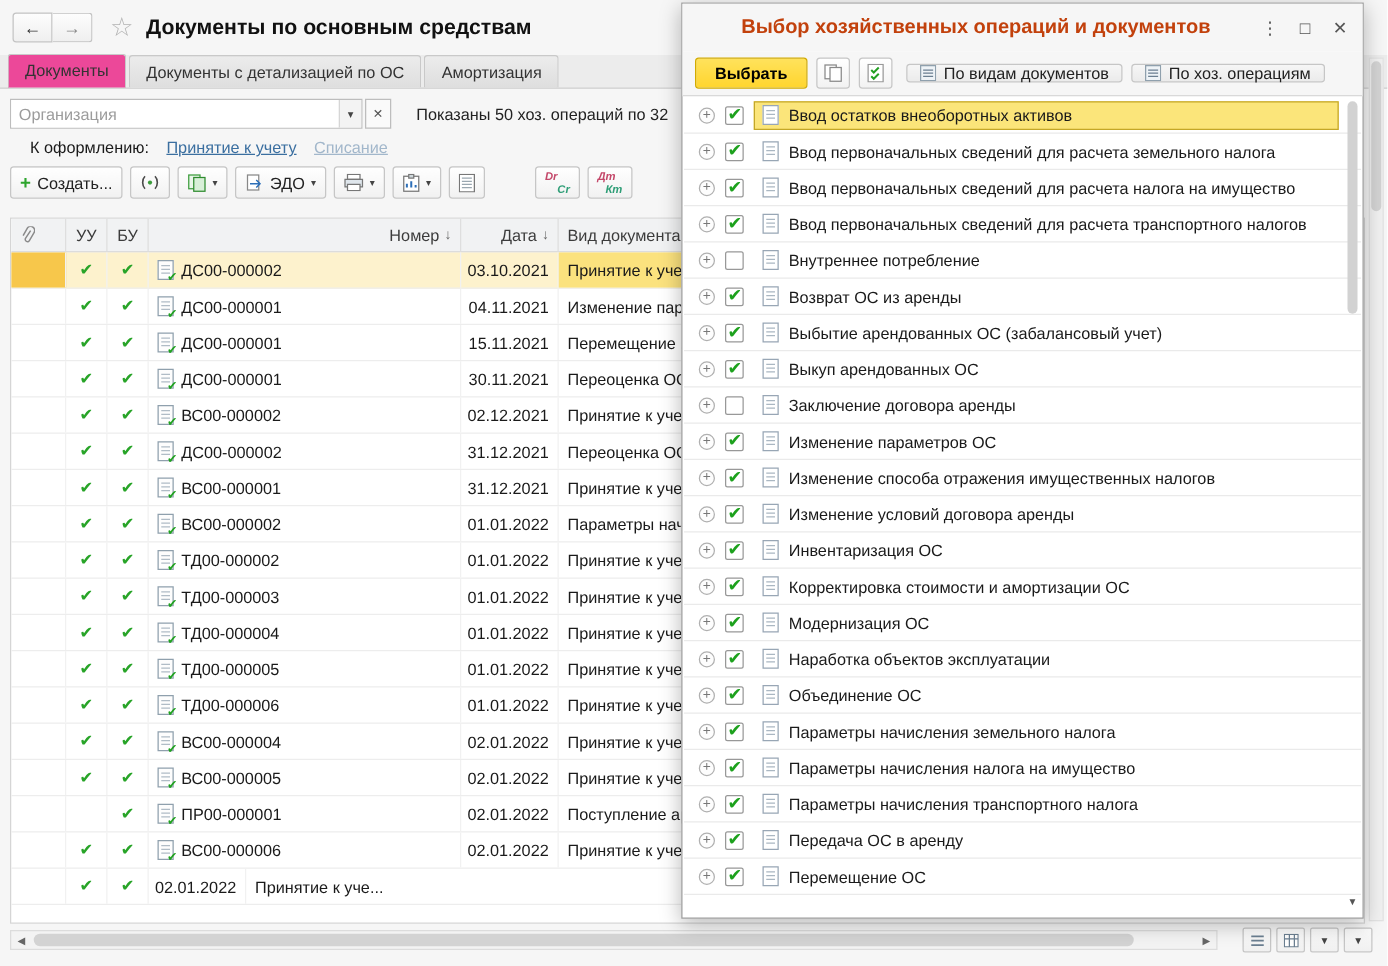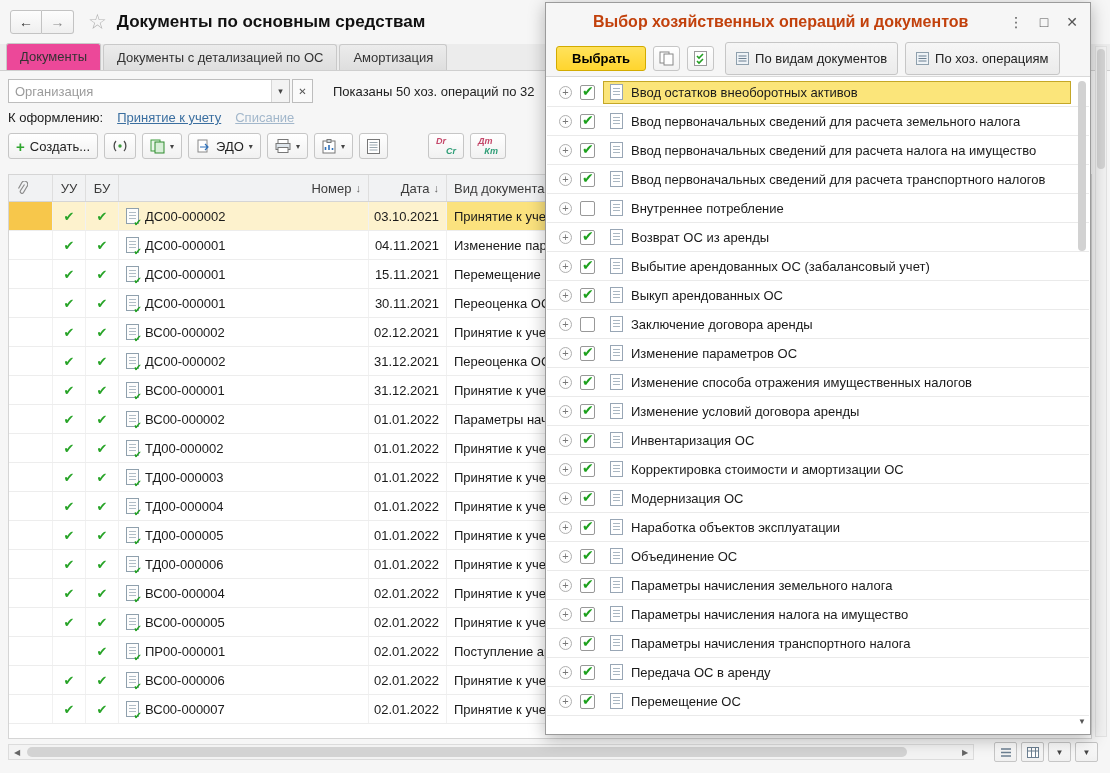--- a/index.html
+++ b/index.html
@@ -25,21 +25,21 @@
 
   .filter-row { position: absolute; top: 78px; left: 8px; height: 26px; display: flex; align-items: center; }
   .combo { width: 282px; height: 24px; border: 1px solid #bdbdbd; background: #fff; display: flex; }
   .combo input { flex: 1; border: none; outline: none; padding: 0 6px; font: inherit; color: #222; min-width: 0; }
   .combo input::placeholder { color: #9c9c9c; }
   .combo-btn { width: 18px; border: none; border-left: 1px solid #d6d6d6; background: #f3f3f3; font-size: 9px; color: #444; cursor: pointer; }
   .clear-btn { width: 21px; height: 24px; margin-left: 2px; border: 1px solid #bdbdbd; background: #fafafa;
     font-size: 10px; color: #555; cursor: pointer; }
   .status { margin-left: 20px; color: #222; white-space: nowrap; }
 
-  .links-row { position: absolute; top: 110px; left: 8px; display: flex; gap: 14px; align-items: flex-end; }
+  .links-row { position: absolute; top: 110px; left: 24px; display: flex; gap: 14px; align-items: flex-end; }
   .link { color: #3b6fa0; text-decoration: underline; cursor: pointer; }
   .link.muted { color: #a2b7cb; }
 
   .toolbar { position: absolute; top: 132px; left: 8px; height: 28px; display: flex; gap: 6px; align-items: center; }
   .tb { height: 26px; border: 1px solid #c6c6c6; background: linear-gradient(#ffffff,#f1f1f1); border-radius: 3px;
     display: inline-flex; align-items: center; gap: 5px; padding: 0 7px; font: inherit; cursor: pointer; color: #222; }
   .plus { color: #2ea52e; font-weight: bold; font-size: 15px; line-height: 1; }
   .caret { font-size: 8px; color: #444; }
   .drcr { position: relative; width: 20px; height: 18px; display: inline-block; font-size: 9px; font-weight: bold; font-style: italic; }
   .drcr .t { position: absolute; left: 0; top: -1px; color: #c4486a; }
@@ -81,21 +81,21 @@
   .dialog { position: absolute; left: 545px; top: 2px; width: 546px; height: 733px; background: #fff;
     border: 1px solid #9b9b9b; box-shadow: 0 4px 16px rgba(0,0,0,.28); z-index: 10; }
   .dtitle { height: 38px; display: flex; align-items: center; padding: 0 4px 0 12px; background: #f6f6f6; }
   .dtitle .txt { flex: 1; font-size: 16px; font-weight: bold; color: #c2410c; margin-left: 35px; }
   .winbtn { width: 28px; height: 26px; border: none; background: transparent; font-size: 14px; color: #555; cursor: pointer; }
   .dtoolbar { height: 36px; display: flex; align-items: center; gap: 7px; padding: 0 10px; background: #f6f6f6; border-bottom: 1px solid #d9d9d9; }
   .select-btn { height: 25px; padding: 0 15px; font-weight: bold; font-family: inherit; font-size: 13px;
     background: linear-gradient(#ffe25c,#ffd52e); border: 1px solid #d2ab00; border-radius: 3px; cursor: pointer; }
   .icon-btn { width: 27px; height: 25px; border: 1px solid #c6c6c6; background: linear-gradient(#fff,#f2f2f2);
     border-radius: 3px; cursor: pointer; display: inline-flex; align-items: center; justify-content: center; }
-  .group-btn { height: 33px; border: 1px solid #c6c6c6; background: linear-gradient(#f6f6f6,#ebebeb); border-radius: 3px;
+  .group-btn { height: 15px; border: 1px solid #c6c6c6; background: linear-gradient(#f6f6f6,#ebebeb); border-radius: 3px;
     padding: 0 10px; display: inline-flex; gap: 6px; align-items: center; font: inherit; cursor: pointer; color: #222; }
 
   .dlist { position: absolute; top: 75px; left: 1px; right: 1px; bottom: 1px; background: #fff; overflow: hidden; }
   .ditem { height: 29px; display: flex; align-items: center; padding-left: 12px; border-bottom: 1px solid #eaeaea; gap: 8px; cursor: pointer; }
   .expander { width: 13px; height: 13px; flex: none; border: 1px solid #b0b0b0; border-radius: 50%;
     color: #777; font-size: 11px; line-height: 11px; text-align: center; background: #fdfdfd; }
   .cb { width: 15px; height: 15px; flex: none; border: 1px solid #989898; border-radius: 2px; background: #fff; position: relative; }
   .cb.on::after { content: "\2714"; position: absolute; left: 1px; top: -3px; color: #1da11d; font-size: 14px; font-weight: bold; }
   .dcontent { flex: 1; display: flex; align-items: center; gap: 8px; height: 23px; padding: 0 6px; margin-right: 18px;
     border: 1px solid transparent; overflow: hidden; white-space: nowrap; }
@@ -360,21 +360,20 @@
             <div class="td c-uu">✔</div>
             <div class="td c-bu">✔</div>
             <div class="td c-num"><span class="doc-ico"></span>ВС00-000006</div>
             <div class="td c-date">02.01.2022</div>
             <div class="td c-type">Принятие к уче...</div>
           </div>
           <div class="trow">
             <div class="td c-marker"></div>
             <div class="td c-uu">✔</div>
             <div class="td c-bu">✔</div>
-            <div class="td c-num"><span class="doc-ico"></span>ВС00-000007</div>
             <div class="td c-date">02.01.2022</div>
             <div class="td c-type">Принятие к уче...</div>
           </div>
         </div>
     </div>
 
     <div class="hscroll">
       <span class="hs-arrow">◀</span>
       <span class="hs-thumb"></span>
       <span class="hs-arrow" style="margin-left:auto;">▶</span>

